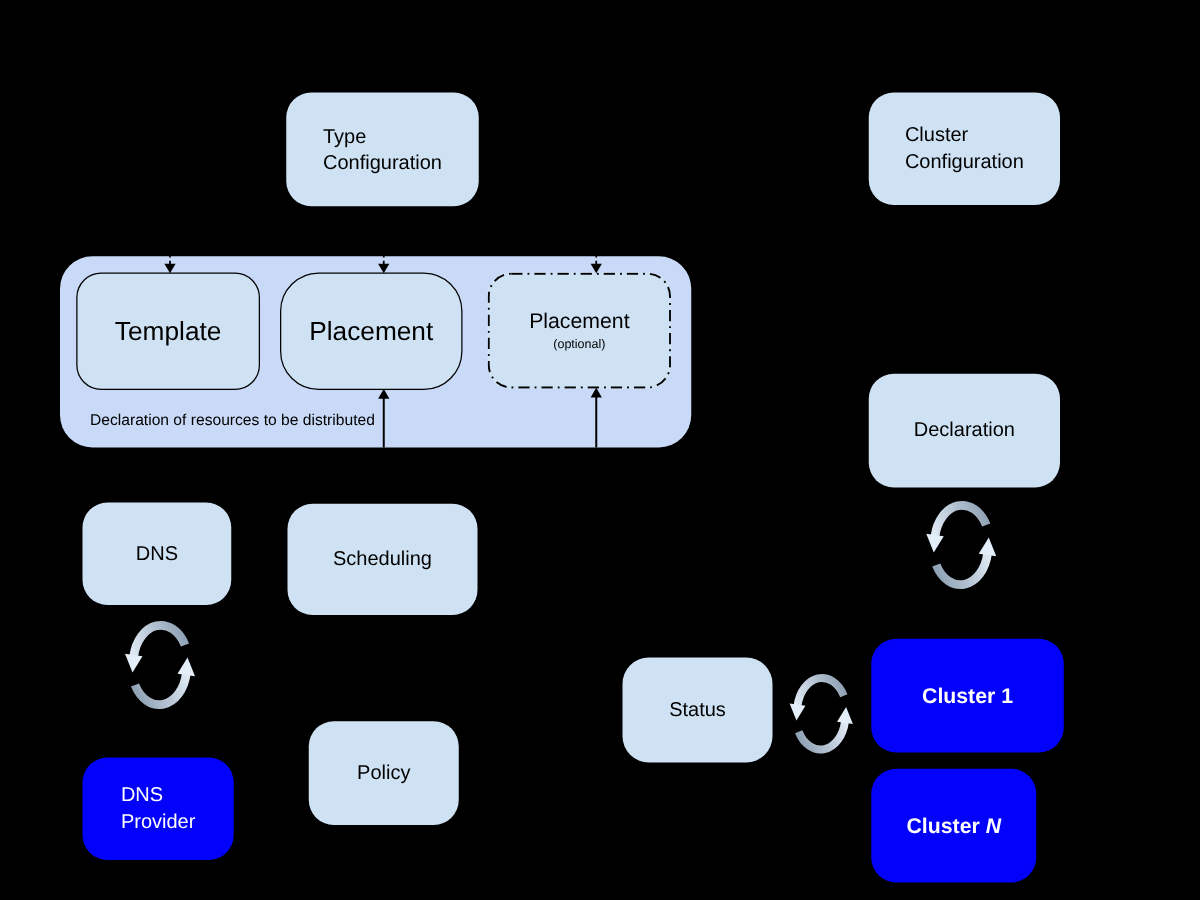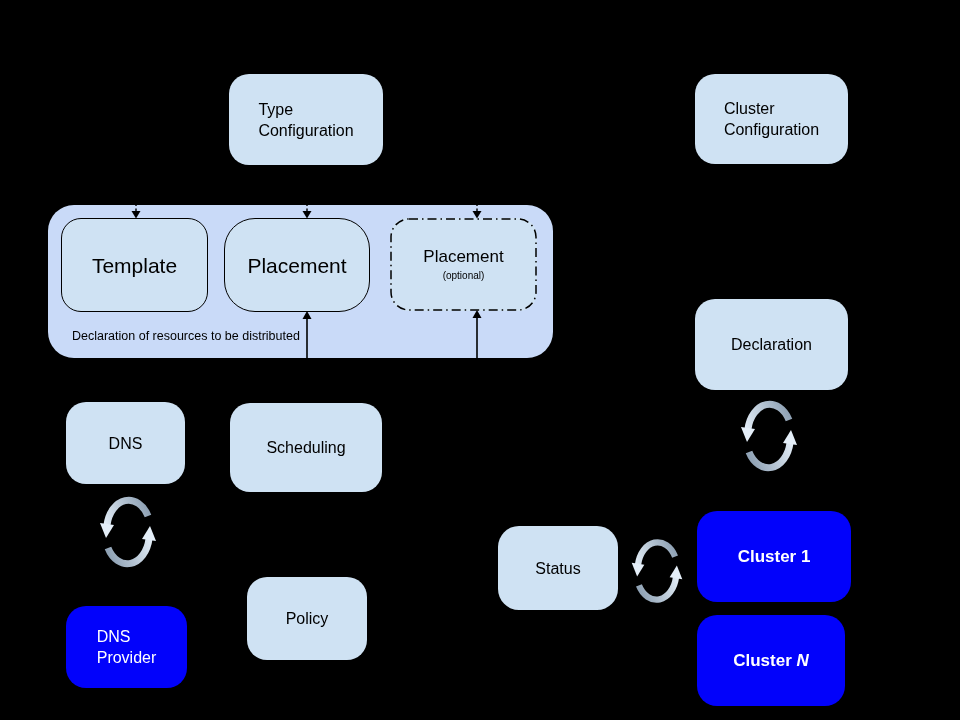--- a/index.html
+++ b/index.html
@@ -119,21 +119,21 @@
   </div>
 
   <div class="box" style="left:498px; top:526px; width:120px; height:84px;border-radius:21px;">
     <span class="lbl">Status</span>
   </div>
 
   <div class="box blue bold" style="left:697px; top:483px; width:154px; height:91px;">
     <span class="lbl">Cluster 1</span>
   </div>
 
-  <div class="box blue bold" style="left:697px; top:587px; width:148px; height:91px;">
+  <div class="box blue bold" style="left:697px; top:587px; width:132px; height:91px;">
     <span class="lbl"><span>Cluster </span><i>N</i></span>
   </div>
 
   <svg class="sync" style="left:97px; top:492px;" width="62" height="80" viewBox="0 0 62 80">
     <defs>
       <linearGradient id="gt1" gradientUnits="userSpaceOnUse" x1="52" y1="16" x2="8" y2="36">
         <stop offset="0" style="stop-color:var(--sync-gray)"></stop>
           <stop offset="1" style="stop-color:var(--sync-light)"></stop>
       </linearGradient>
       <linearGradient id="gb1" gradientUnits="userSpaceOnUse" x1="10" y1="62" x2="54" y2="44">

